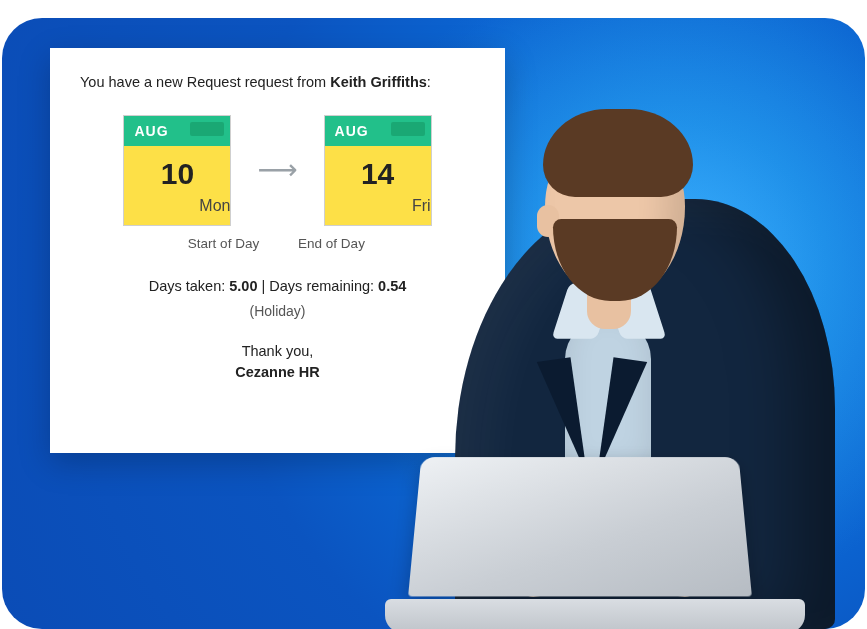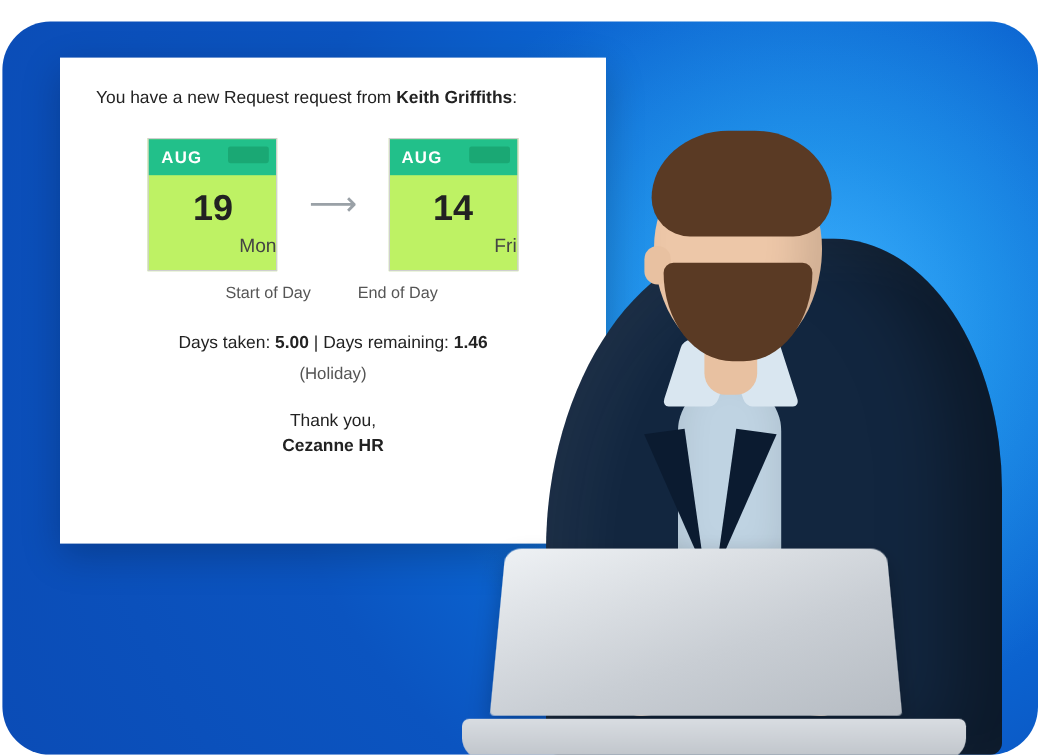--- a/index.html
+++ b/index.html
@@ -54,21 +54,21 @@
   .dates {
     display: flex;
     align-items: center;
     justify-content: center;
     gap: 26px;
     margin: 0 auto 8px auto;
   }
   .tile {
     width: 108px;
     border: 1px solid #cfcfcf;
-    background: #bef264;
+    background: #fde047;
     text-align: center;
     padding-bottom: 8px;
   }
   .tile .month-bar {
     background: #22c08a;
     color: #fff;
     font-weight: 700;
     letter-spacing: 1px;
     font-size: 14px;
     padding: 5px 0 5px 10px;
@@ -284,40 +284,40 @@
 <div class="card">
 
 
   <p class="intro">
     <span>You have a new Request request from </span><span class="requester">Keith Griffiths</span><span>:</span>
   </p>
 
   <div class="dates">
     <div class="tile">
       <div class="month-bar">AUG</div>
-      <div class="daynum">19</div>
+      <div class="daynum">10</div>
       <div class="dow">Mon</div>
     </div>
 
     <div class="arrow">⟶</div>
 
     <div class="tile">
       <div class="month-bar">AUG</div>
       <div class="daynum">14</div>
       <div class="dow">Fri</div>
     </div>
   </div>
 
   <div class="date-captions">
     <span>Start of Day</span>
     <span>End of Day</span>
   </div>
 
   <p class="summary">
-    <span>Days taken: </span><b>5.00</b><span> | </span><span>Days remaining: </span><b>1.46</b>
+    <span>Days taken: </span><b>5.00</b><span> | </span><span>Days remaining: </span><b>0.54</b>
   </p>
   <p class="summary-sub">(Holiday)</p>
 
 
   <p class="signoff">
     <span>Thank you,</span>
     <span class="brand">Cezanne HR</span>
   </p>
 </div>
 

